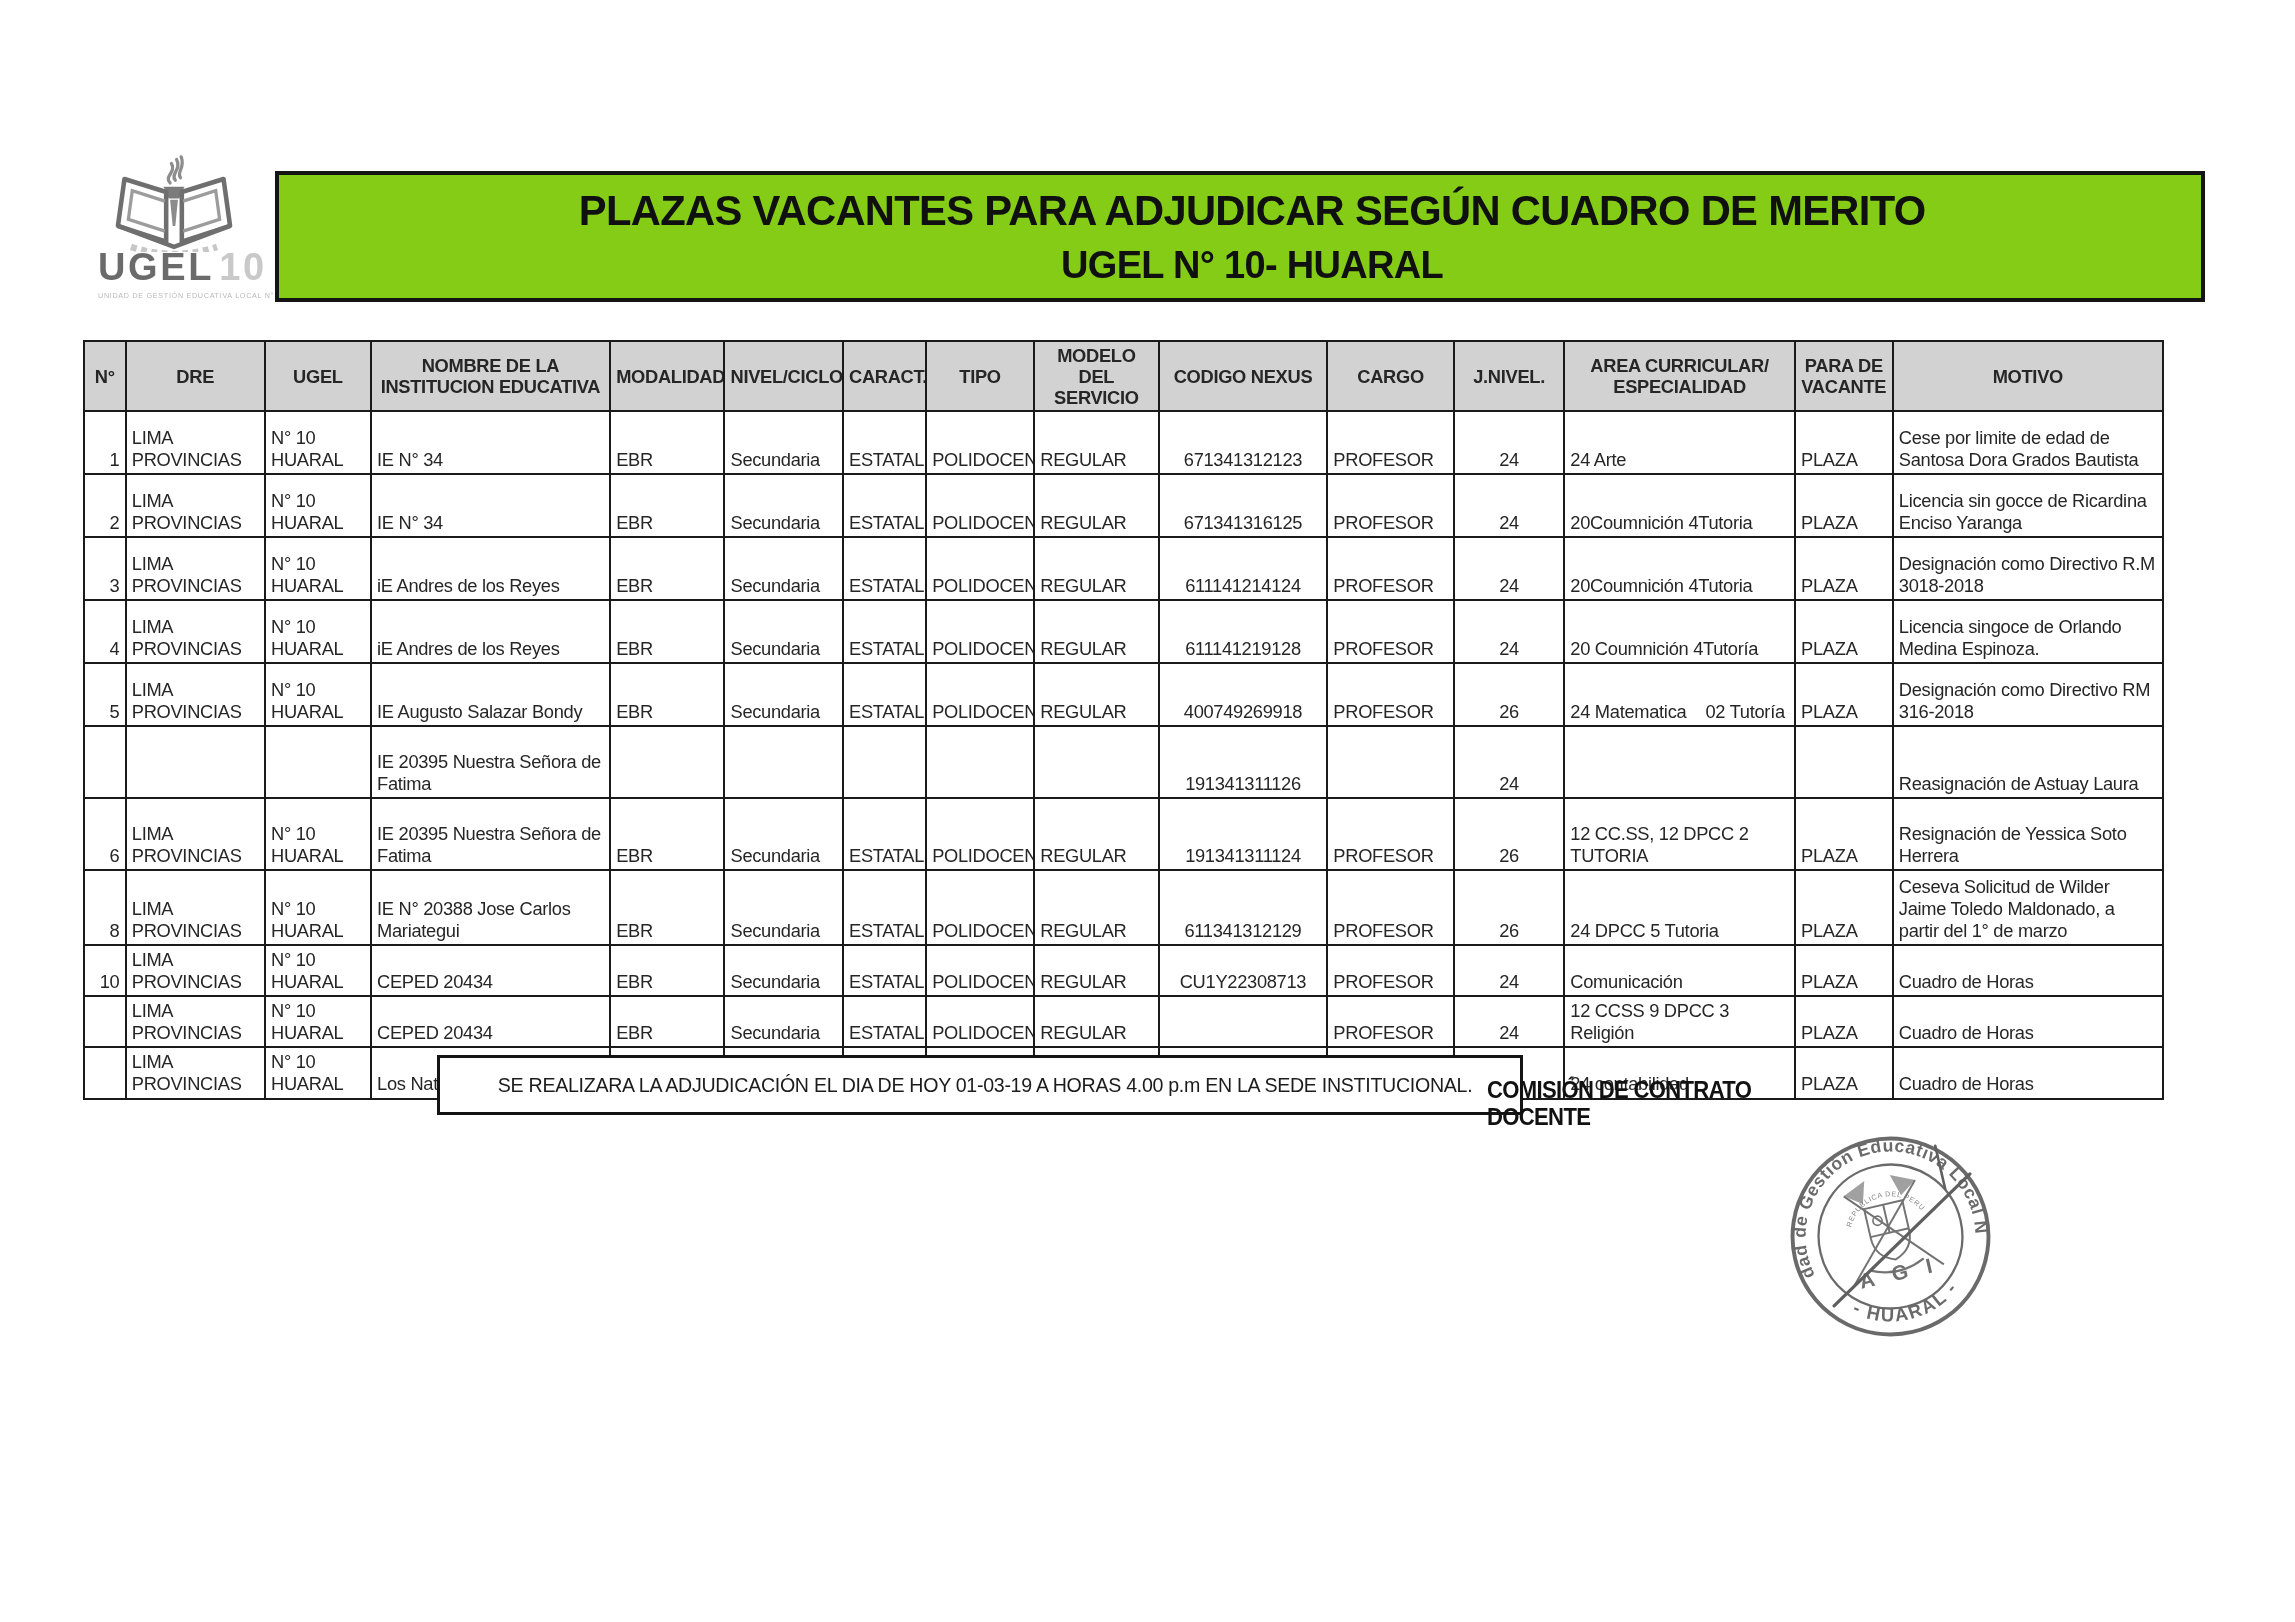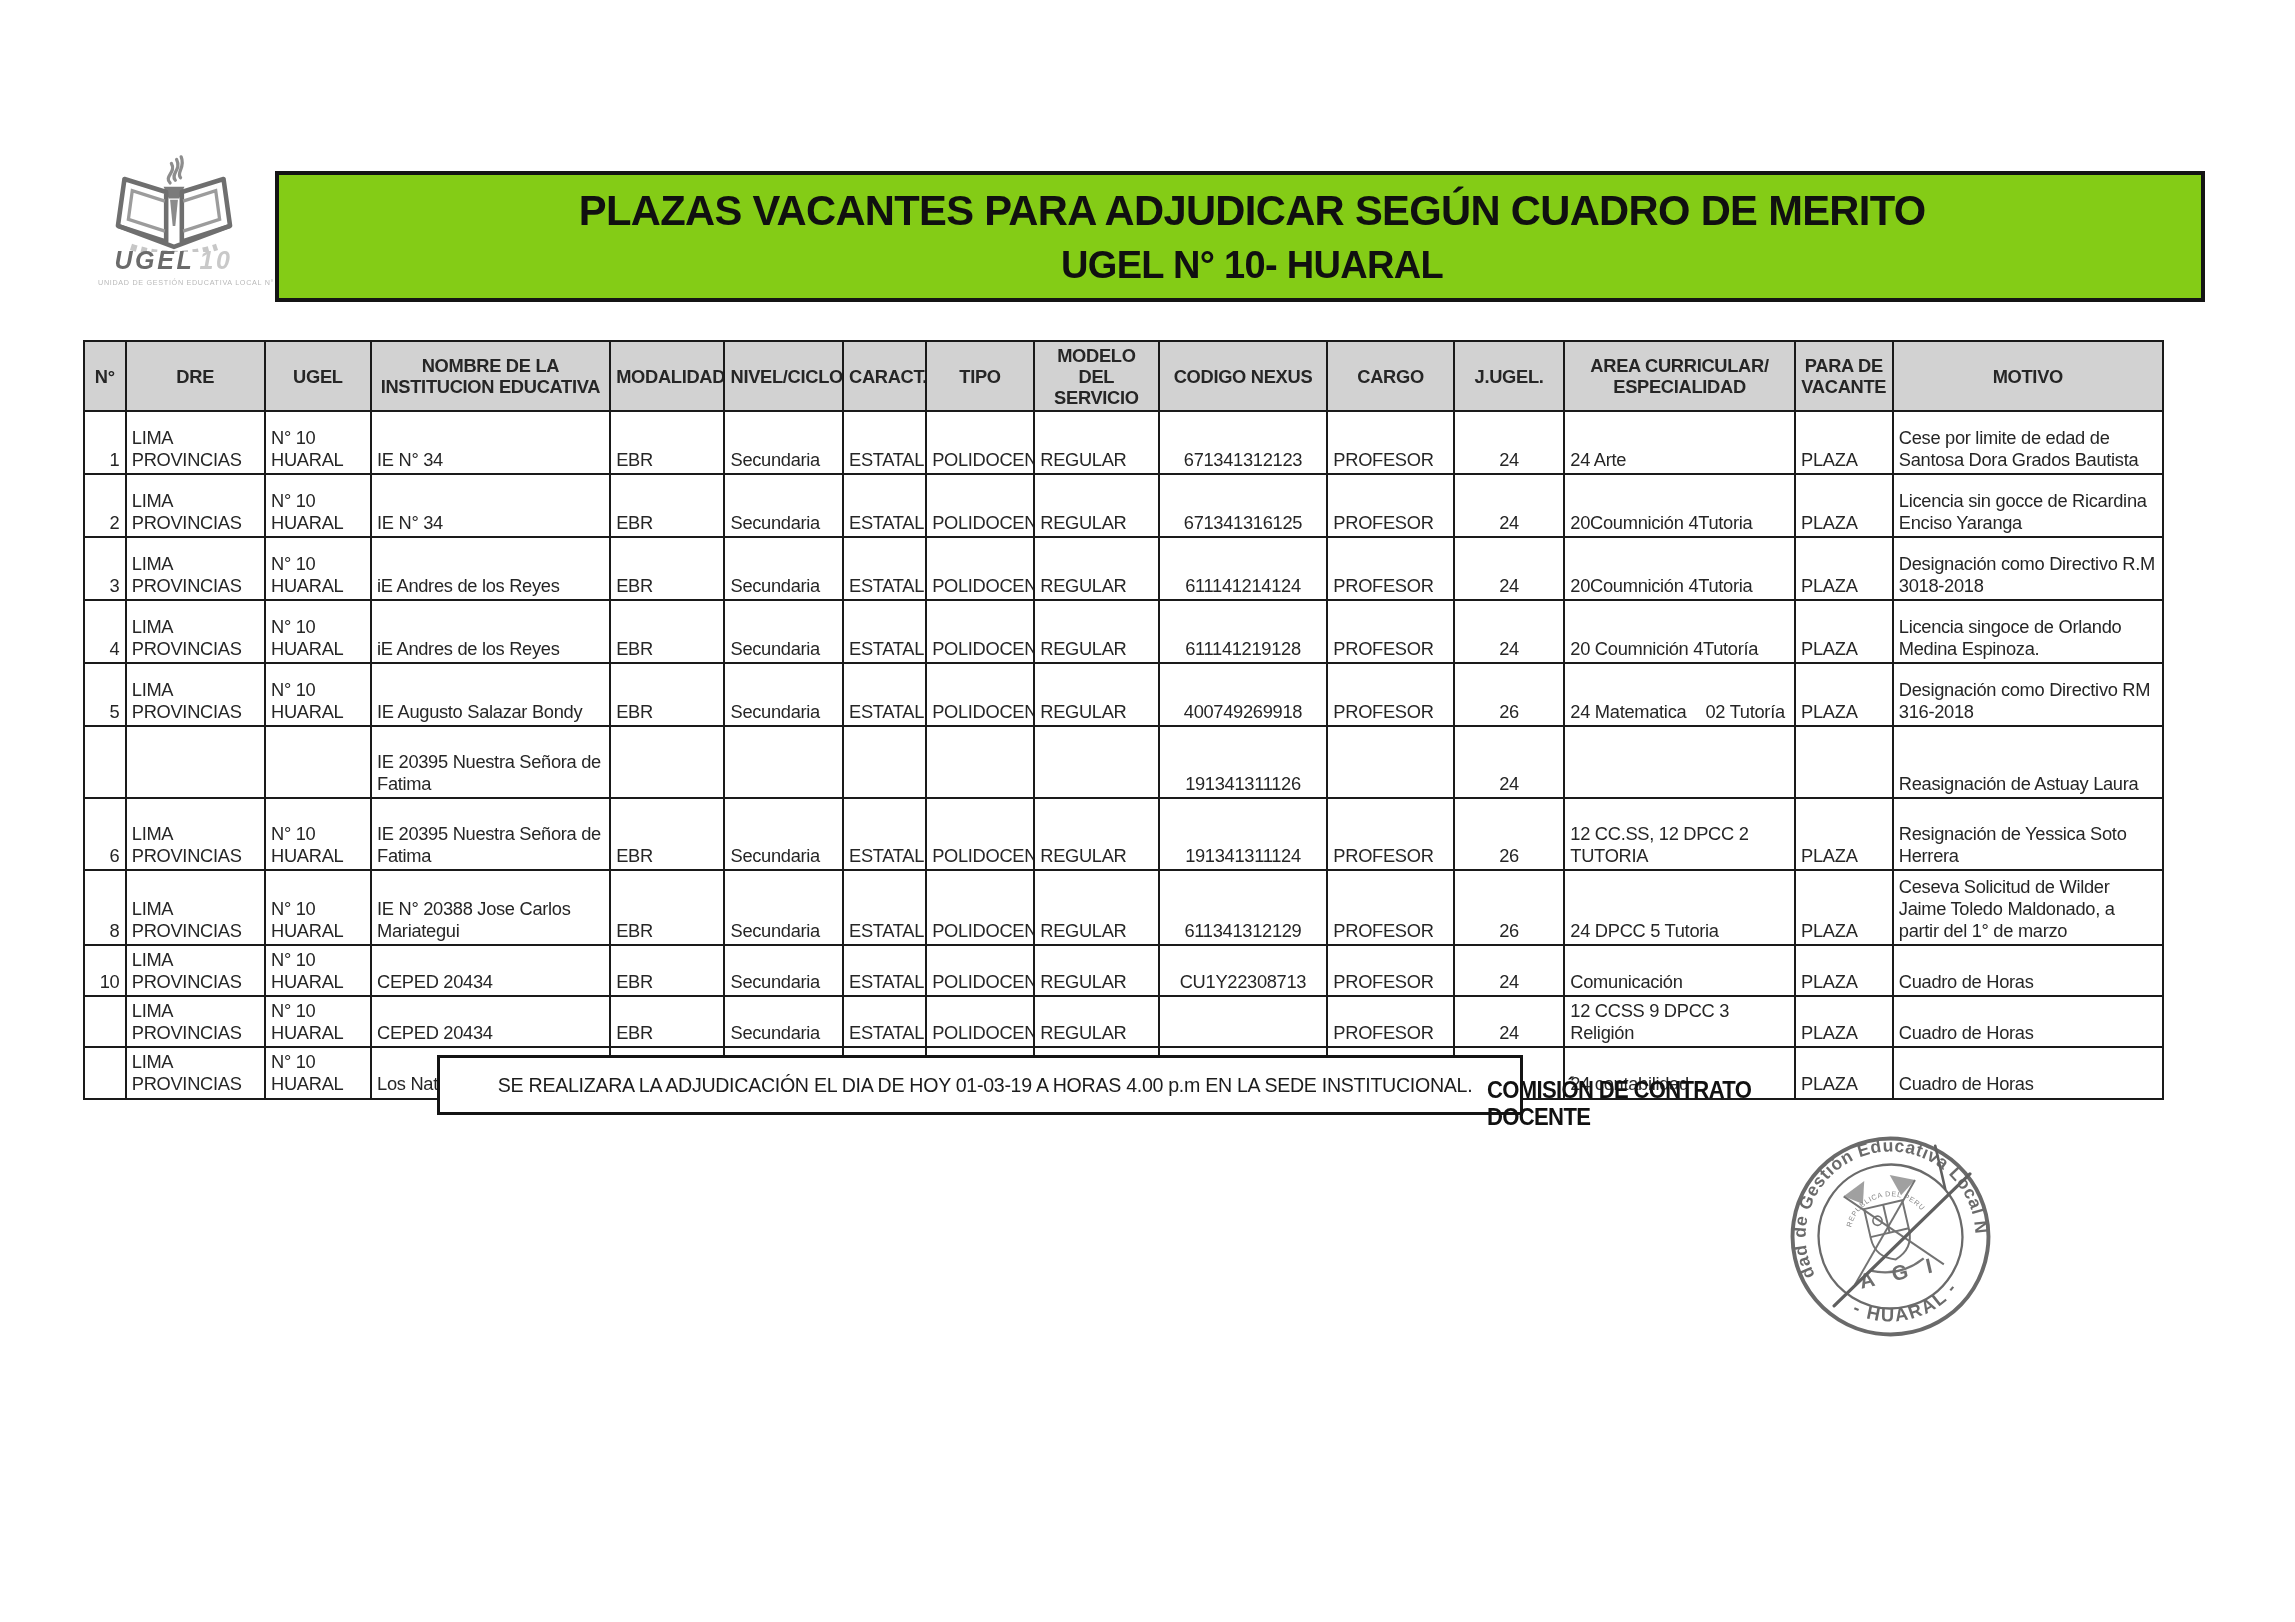--- a/index.html
+++ b/index.html
@@ -3,21 +3,21 @@
 <meta charset="utf-8">
 <style>
   html,body{margin:0;padding:0;background:#e8e8e8;}
   .page{
     position:relative;width:2295px;height:1623px;background:#ffffff;
     font-family:"Liberation Sans",sans-serif;color:#222;overflow:hidden;
   }
   
   .logo{position:absolute;left:98px;top:149px;width:151px;text-align:center;}
   .logo svg{display:block;margin:0 auto;}
-  .logo-word{font-size:25px;font-weight:bold;letter-spacing:2.6px;line-height:1;margin-top:-3.9px;font-style:italic;}
+  .logo-word{font-size:38px;font-weight:bold;letter-spacing:2.6px;line-height:1;margin-top:-3.9px;}
   .logo-word .ugel{color:#6b6b6b;}
   .logo-word .ten{color:#c9c9c9;margin-left:5.2px;}
   .logo-tagline{font-size:7.2px;color:#b9b9b9;letter-spacing:0.7px;margin-top:5.2px;filter:blur(0.4px);white-space:nowrap;}
   
   .title-box{
     position:absolute;left:275px;top:171px;width:1930px;height:131px;
     background:#84cc16;border:4.6px solid #141414;box-sizing:border-box;
     display:flex;flex-direction:column;justify-content:center;align-items:center;gap:9.2px;padding-left:24px;
   }
   .title-line1{font-size:43px;font-weight:bold;color:#101010;letter-spacing:-0.7px;transform:scaleX(0.97);}
@@ -120,21 +120,21 @@
         <th>DRE</th>
         <th>UGEL</th>
         <th>NOMBRE DE LA INSTITUCION EDUCATIVA</th>
         <th>MODALIDAD</th>
         <th>NIVEL/CICLO</th>
         <th>CARACT.</th>
         <th>TIPO</th>
         <th>MODELO DEL SERVICIO</th>
         <th>CODIGO NEXUS</th>
         <th>CARGO</th>
-        <th>J.UGEL.</th>
+        <th>J.NIVEL.</th>
         <th>AREA CURRICULAR/ ESPECIALIDAD</th>
         <th>PARA DE VACANTE</th>
         <th>MOTIVO</th>
       </tr>
     </thead>
     <tbody>
         <tr>
       <td class="col-0">1</td>
       <td class="col-1">LIMA PROVINCIAS</td>
       <td class="col-2">N° 10 HUARAL</td>

